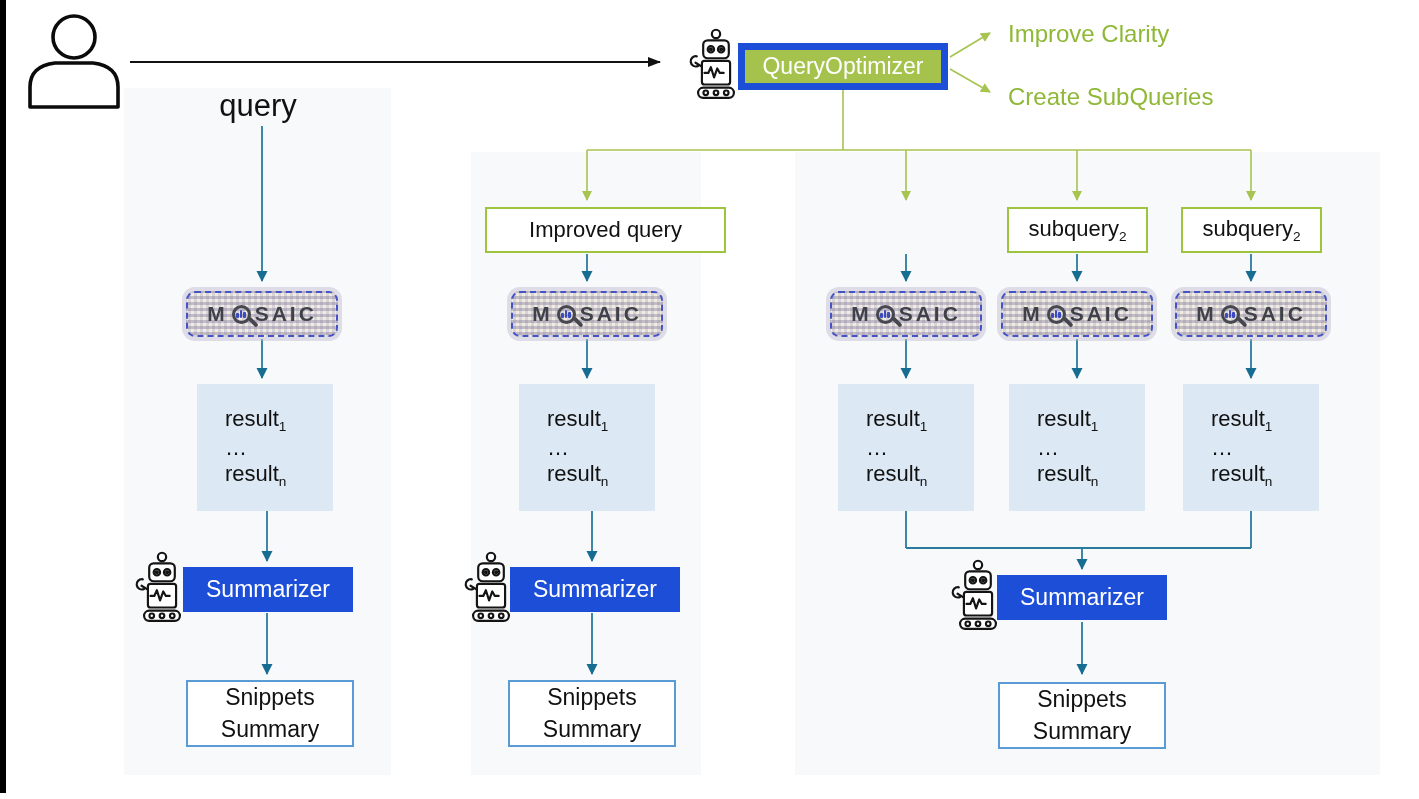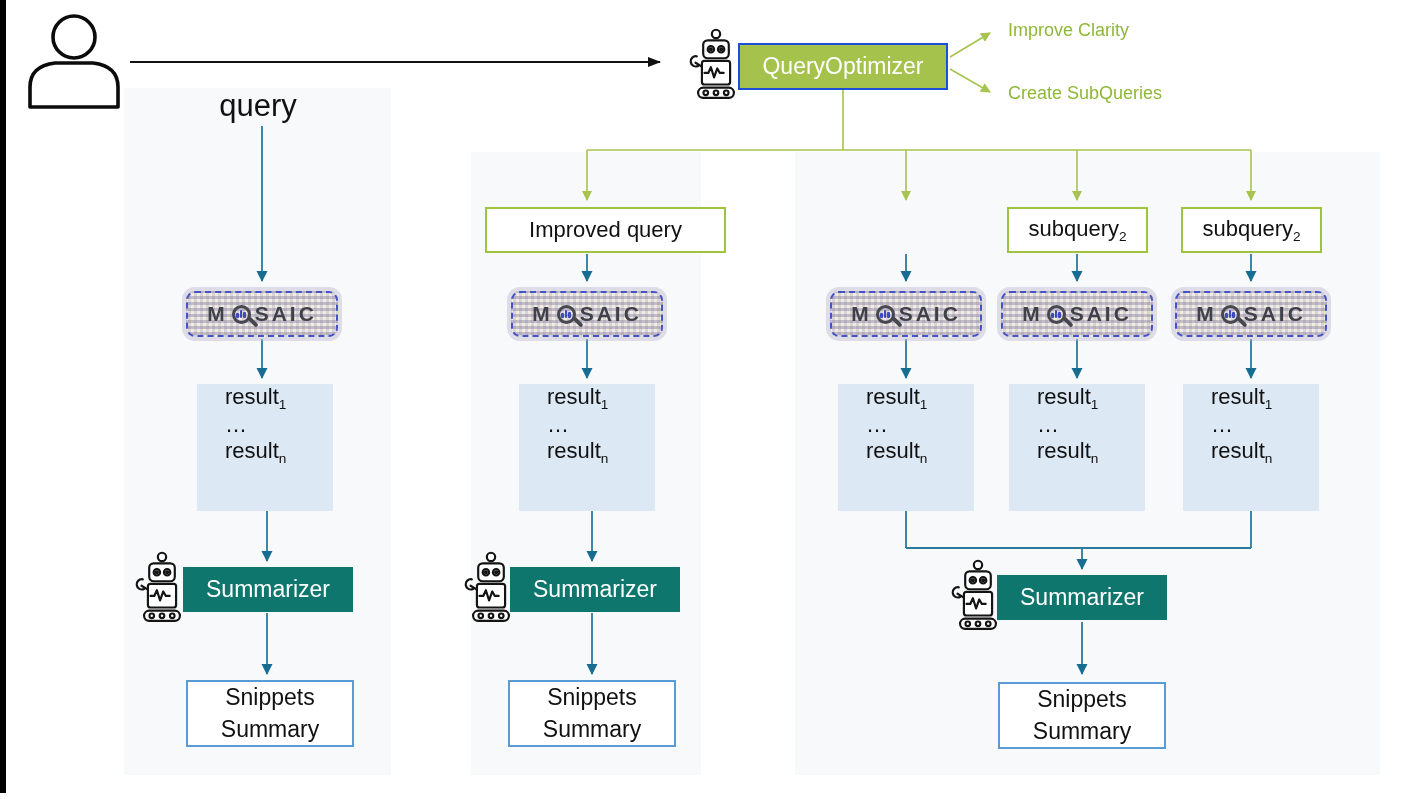--- a/index.html
+++ b/index.html
@@ -7,44 +7,44 @@
           font-family:"Liberation Sans","DejaVu Sans",sans-serif;color:#111;}
   .edge-bar{position:absolute;left:0;top:0;width:6px;height:793px;background:#000;}
   .col-bg{position:absolute;background:#f7f9fb;z-index:0;}
   .col-bg.c1{left:124px;top:88px;width:267px;height:687px;}
   .col-bg.c2{left:471px;top:152px;width:230px;height:623px;}
   .col-bg.c3{left:795px;top:152px;width:585px;height:623px;}
   svg.connectors{position:absolute;left:0;top:0;z-index:1;}
   svg.glyph{position:absolute;z-index:2;}
   .node{position:absolute;z-index:3;box-sizing:border-box;display:flex;align-items:center;justify-content:center;}
   .plain-label{font-size:31px;}
-  .qo-box{left:738px;top:43px;width:210px;height:47px;background:#a5c24d;border:2px solid #1d4ed8;
+  .qo-box{left:738px;top:43px;width:210px;height:47px;background:#a5c24d;border:7px solid #1d4ed8;
           color:#fff;font-size:23px;}
-  .action-label{position:absolute;z-index:3;font-size:18px;color:#8fb837;white-space:nowrap;}
+  .action-label{position:absolute;z-index:3;font-size:24px;color:#8fb837;white-space:nowrap;}
   .input-box{height:46px;background:#fff;border:2px solid #9ec43f;font-size:22px;top:207px;}
   .mosaic{position:absolute;z-index:3;top:291px;width:152px;height:46px;box-sizing:border-box;
           border:2px dashed #4553c4;border-radius:9px;
           display:flex;align-items:center;justify-content:center;gap:3px;
           background:
             repeating-linear-gradient(90deg, rgba(122,112,165,.20) 0 3px, rgba(255,255,255,0) 3px 6px),
             repeating-linear-gradient(0deg, rgba(122,112,165,.24) 0 3px, rgba(242,238,229,.9) 3px 6px),
             #dad5cf;
           box-shadow:0 0 0 4px rgba(190,184,205,.45);}
   .mosaic-letter{font-weight:700;font-size:21px;letter-spacing:3px;color:#3f4048;}
   .mag{position:relative;display:inline-flex;align-items:flex-end;justify-content:center;gap:1px;
        width:19px;height:19px;border:3px solid #474750;border-radius:50%;box-sizing:border-box;
        margin:0 1px;}
   .mag i{display:block;width:2.5px;background:#3b4bbf;margin-bottom:3px;border-radius:1px;}
   .mag i.b1{height:5px;}.mag i.b2{height:8px;}.mag i.b3{height:6px;}
   .mag::after{content:"";position:absolute;right:-7px;bottom:-7px;width:4px;height:12px;
        background:#474750;border-radius:2px;transform:rotate(-45deg);}
   .result-box{position:absolute;z-index:3;top:384px;width:136px;height:127px;background:#dce8f4;
-       box-sizing:border-box;display:flex;flex-direction:column;justify-content:flex-start;
+       box-sizing:border-box;display:flex;flex-direction:column;justify-content:center;
        padding-left:28px;font-size:22px;}
-  .summ-box{width:170px;height:45px;background:#0f766e;color:#fff;font-size:23px;}
+  .summ-box{width:170px;height:45px;background:#1d4ed8;color:#fff;font-size:23px;}
   .snip-box{width:168px;height:67px;background:#fff;border:2.5px solid #5b9bd5;
        font-size:23px;line-height:1.35;text-align:center;flex-direction:column;}
   sub{font-size:0.62em;}
 </style>
 </head>
 <body>
 
 <div class="canvas">
 
   <svg width="0" height="0" style="position:absolute">

